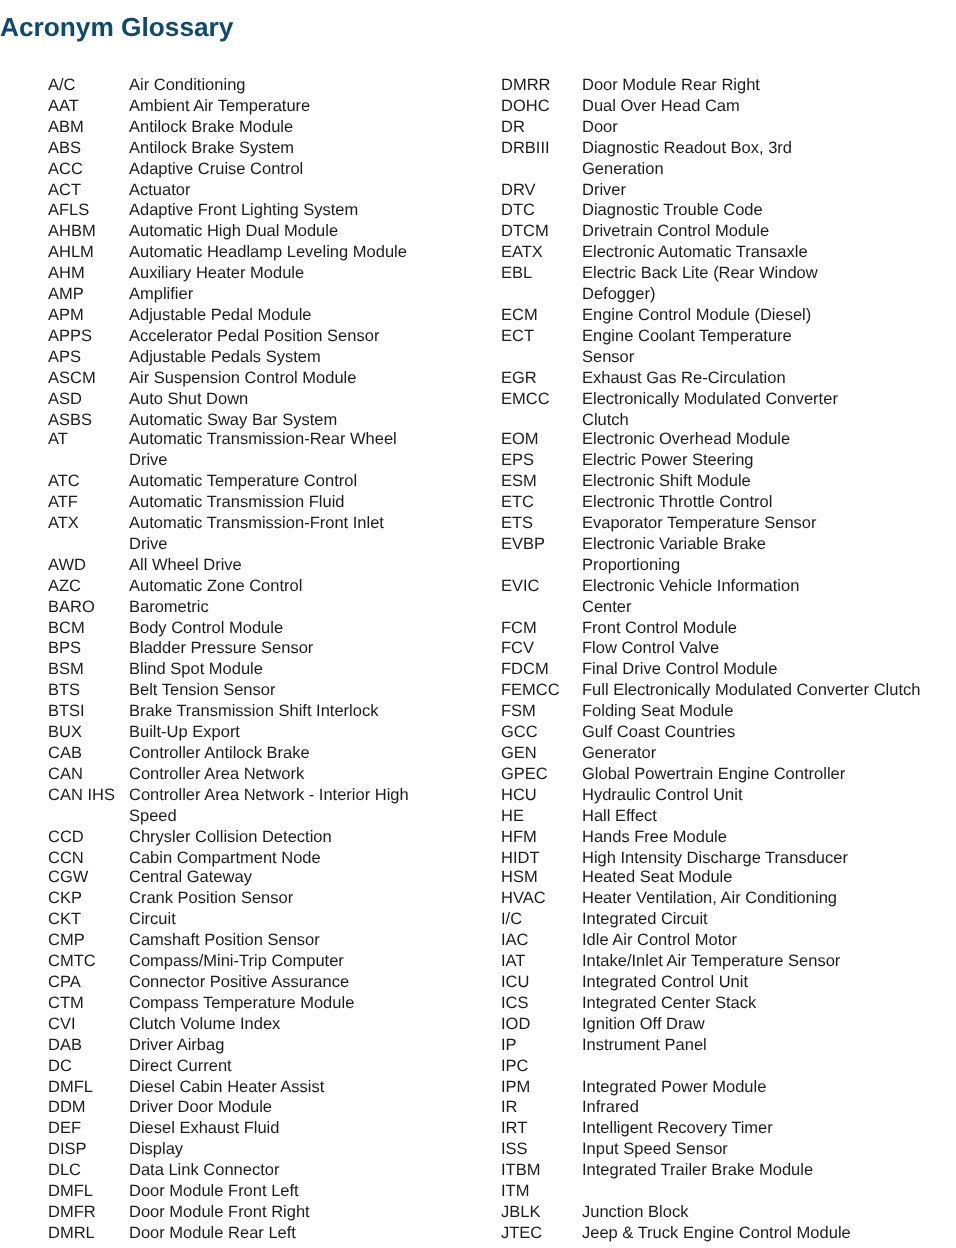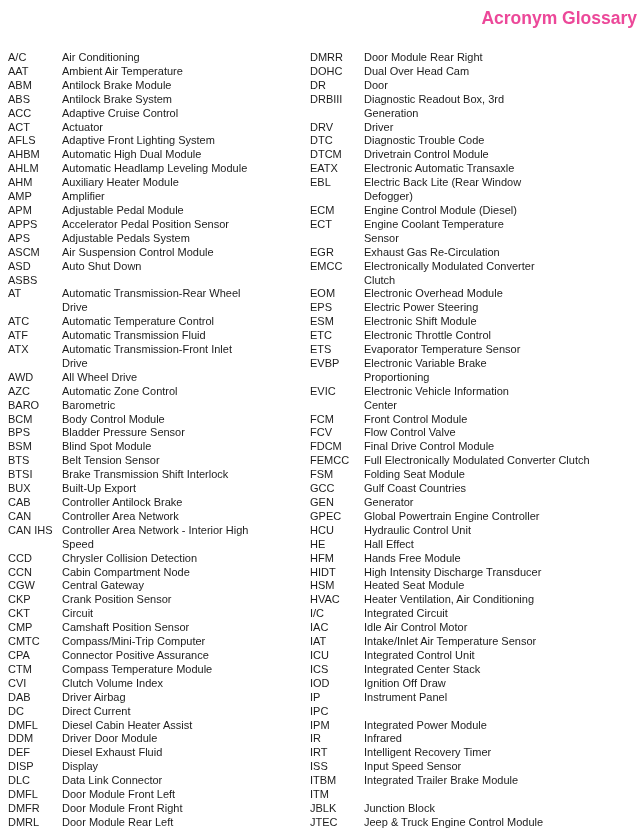--- a/index.html
+++ b/index.html
@@ -18,27 +18,27 @@
   .page {
     width: 637px;
     height: 832px;
     background: #ffffff;
   }
   .title {
     margin: 0;
     padding-top: 8px;
     font-size: 17.5px;
     font-weight: bold;
-    text-align: right;
-    color: #ec4899;
+    text-align: left;
+    color: #0c4a6e;
   }
   .content {
     display: flex;
     margin-top: 22px;
-    padding-left: 8px;
+    padding-left: 32px;
     align-items: flex-end;
   }
   .col-left  { width: 288px; flex: 0 0 288px; }
   .col-right { width: 316px; flex: 0 0 316px; margin-left: 14px; }
   .entry {
     display: flex;
     line-height: 13.9px;
   }
   .abbr {
     flex: 0 0 54px;
@@ -116,20 +116,21 @@
         <div class="entry">
           <span class="abbr">ASCM</span>
           <span class="def">Air Suspension Control Module</span>
         </div>
         <div class="entry">
           <span class="abbr">ASD</span>
           <span class="def">Auto Shut Down</span>
         </div>
         <div class="entry">
           <span class="abbr">ASBS</span>
+          <span class="def">Automatic Sway Bar System</span>
         </div>
         <div class="entry">
           <span class="abbr">AT</span>
           <span class="def">Automatic Transmission-Rear Wheel
 Drive</span>
         </div>
         <div class="entry">
           <span class="abbr">ATC</span>
           <span class="def">Automatic Temperature Control</span>
         </div>

